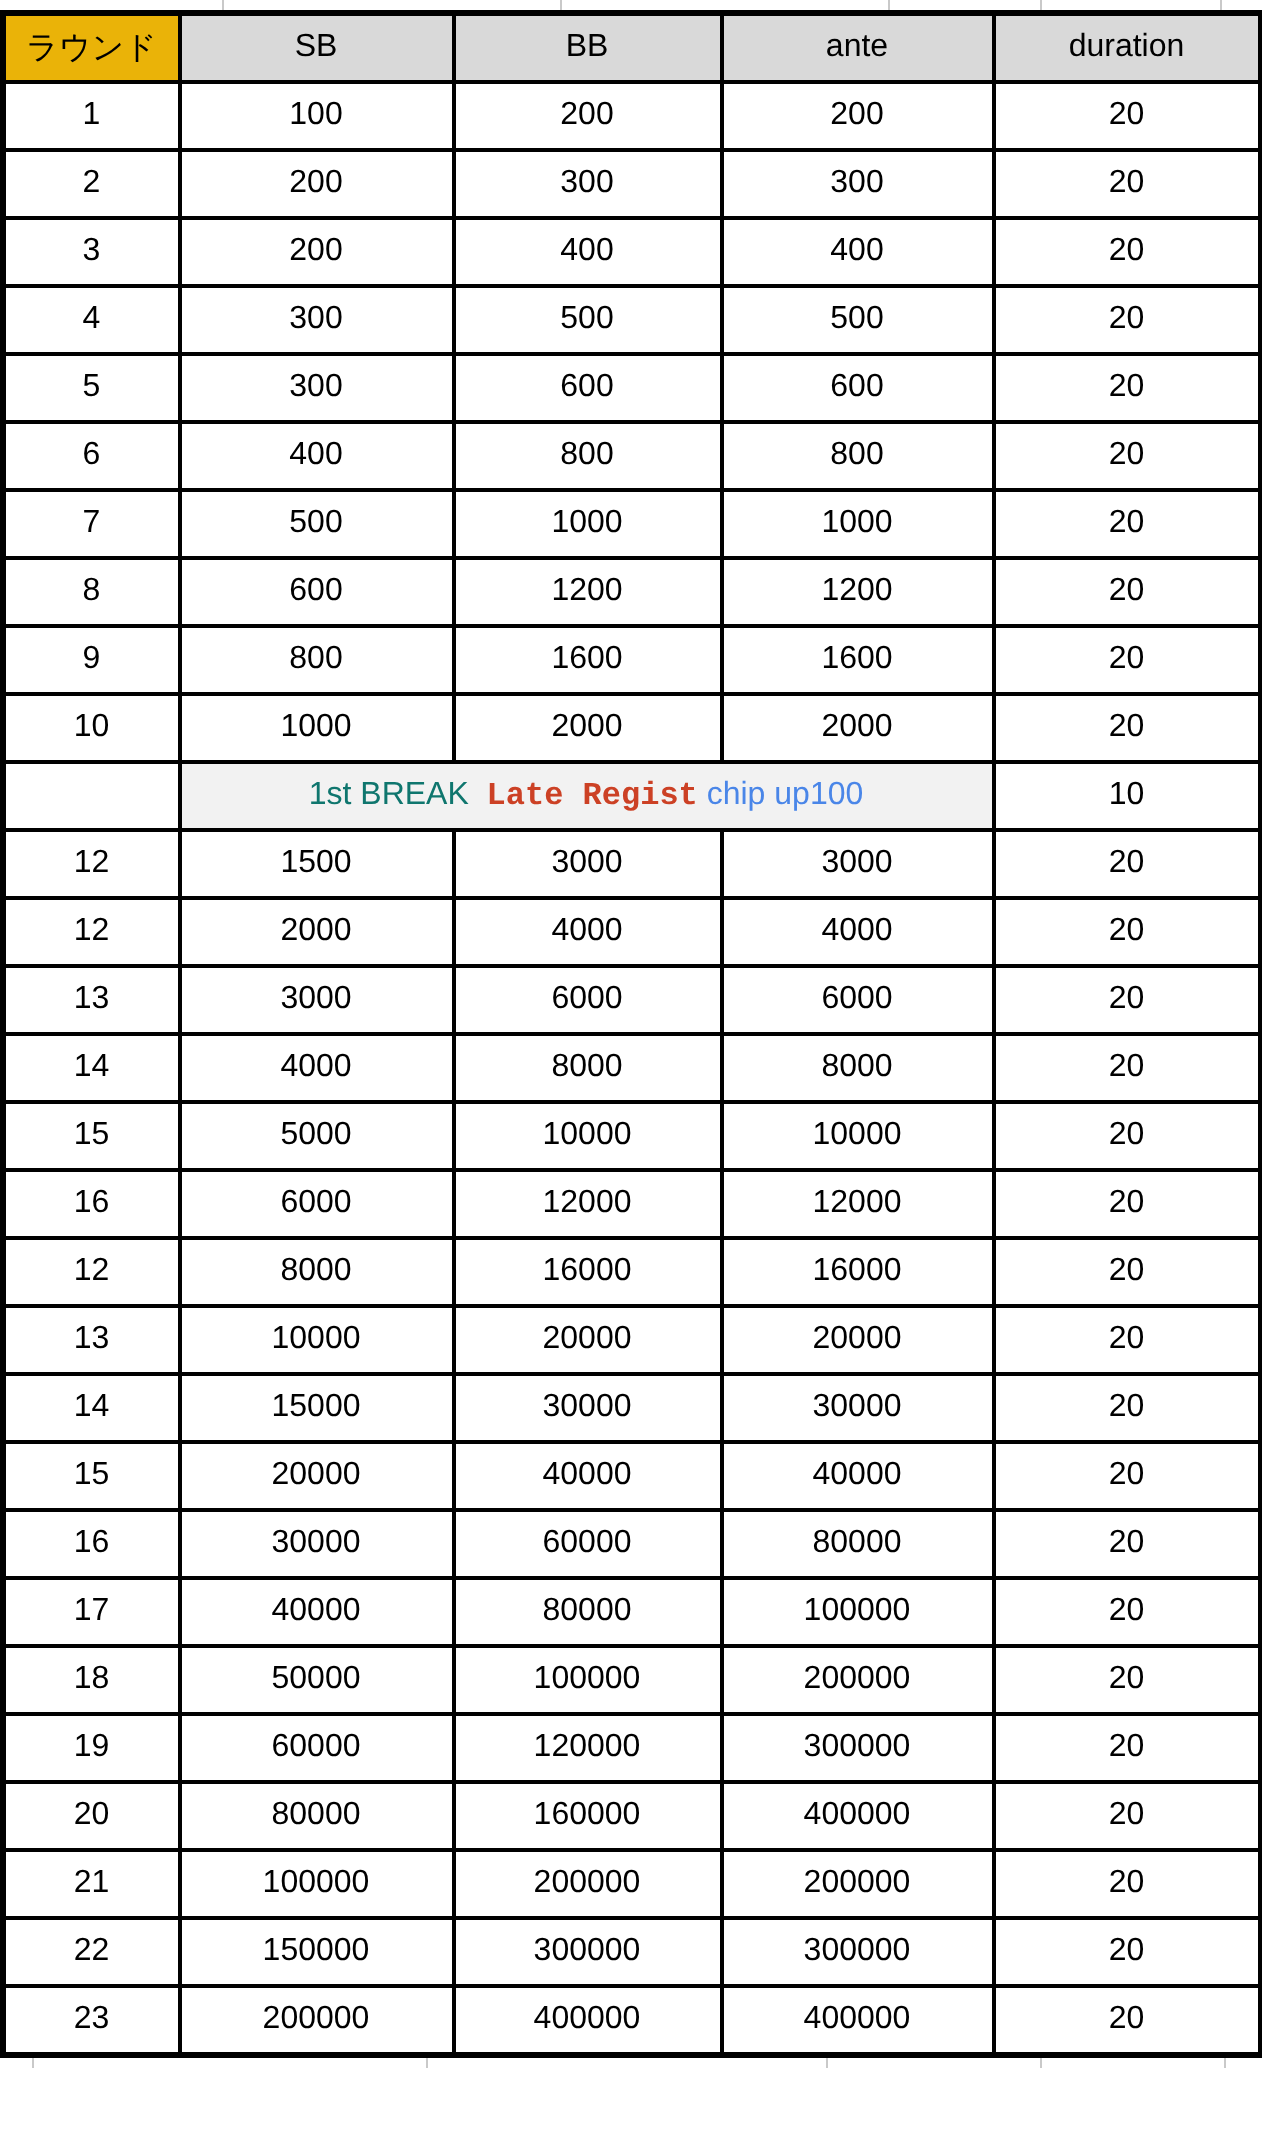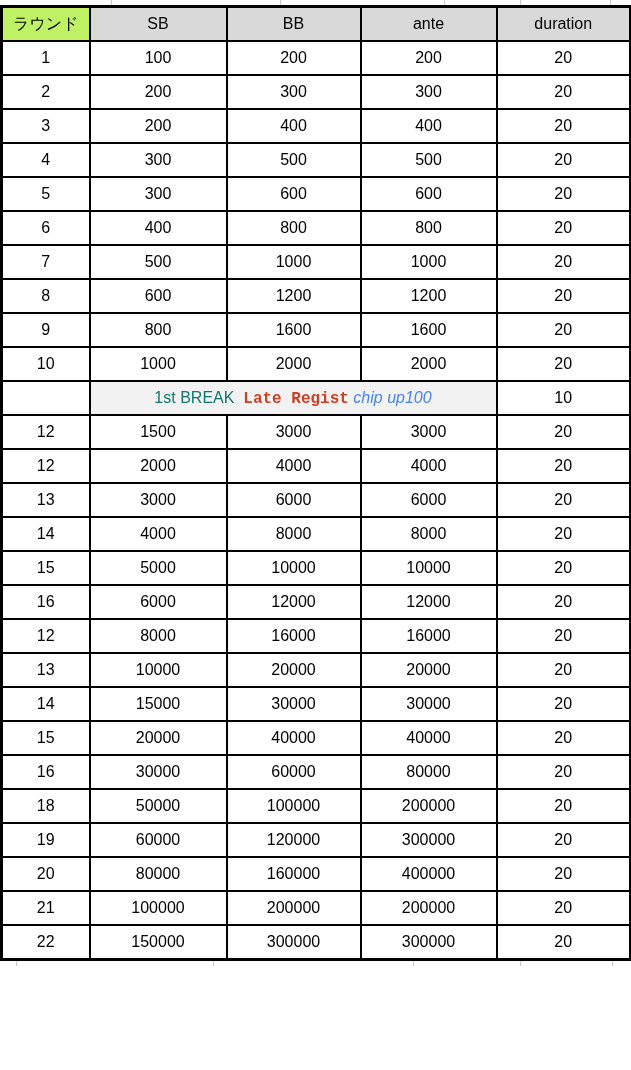--- a/index.html
+++ b/index.html
@@ -13,25 +13,25 @@
     height:32px;
     padding:0;
     text-align:center;
     vertical-align:middle;
     font-size:16px;
     font-weight:400;
     white-space:pre;
     overflow:hidden;
   }
   thead th{background:var(--header-bg,#d9d9d9);}
-  thead th.round-h{background:#bef264;}
+  thead th.round-h{background:#eab308;}
   td.break-cell{background:var(--break-bg,#f2f2f2);}
   .seg-black{color:#0f766e;}
   .seg-red-bold{color:var(--red,#cc4125);font-weight:700;font-family:Liberation Mono, monospace;}
-  .seg-blue{color:var(--blue,#4a86e8);font-style:italic;}
+  .seg-blue{color:var(--blue,#4a86e8);}
   .c0{width:88px}.c1{width:137px}.c2{width:134px}.c3{width:136px}.c4{width:134px}
 </style>
 </head>
 <body>
 
 <div class="page">
 
   <div class="stub">
     <i class="tick" style="left:111px"></i>
     <i class="tick" style="left:280px"></i>
@@ -204,20 +204,27 @@
           <td>20</td>
         </tr>
         <tr>
           <td>16</td>
           <td>30000</td>
           <td>60000</td>
           <td>80000</td>
           <td>20</td>
         </tr>
         <tr>
+          <td>17</td>
+          <td>40000</td>
+          <td>80000</td>
+          <td>100000</td>
+          <td>20</td>
+        </tr>
+        <tr>
           <td>18</td>
           <td>50000</td>
           <td>100000</td>
           <td>200000</td>
           <td>20</td>
         </tr>
         <tr>
           <td>19</td>
           <td>60000</td>
           <td>120000</td>
@@ -236,20 +243,27 @@
           <td>100000</td>
           <td>200000</td>
           <td>200000</td>
           <td>20</td>
         </tr>
         <tr>
           <td>22</td>
           <td>150000</td>
           <td>300000</td>
           <td>300000</td>
+          <td>20</td>
+        </tr>
+        <tr>
+          <td>23</td>
+          <td>200000</td>
+          <td>400000</td>
+          <td>400000</td>
           <td>20</td>
         </tr>
       </tbody>
   </table>
 
   <div class="stub">
     <i class="tick" style="left:16px"></i>
     <i class="tick" style="left:213px"></i>
     <i class="tick" style="left:413px"></i>
     <i class="tick" style="left:520px"></i>

